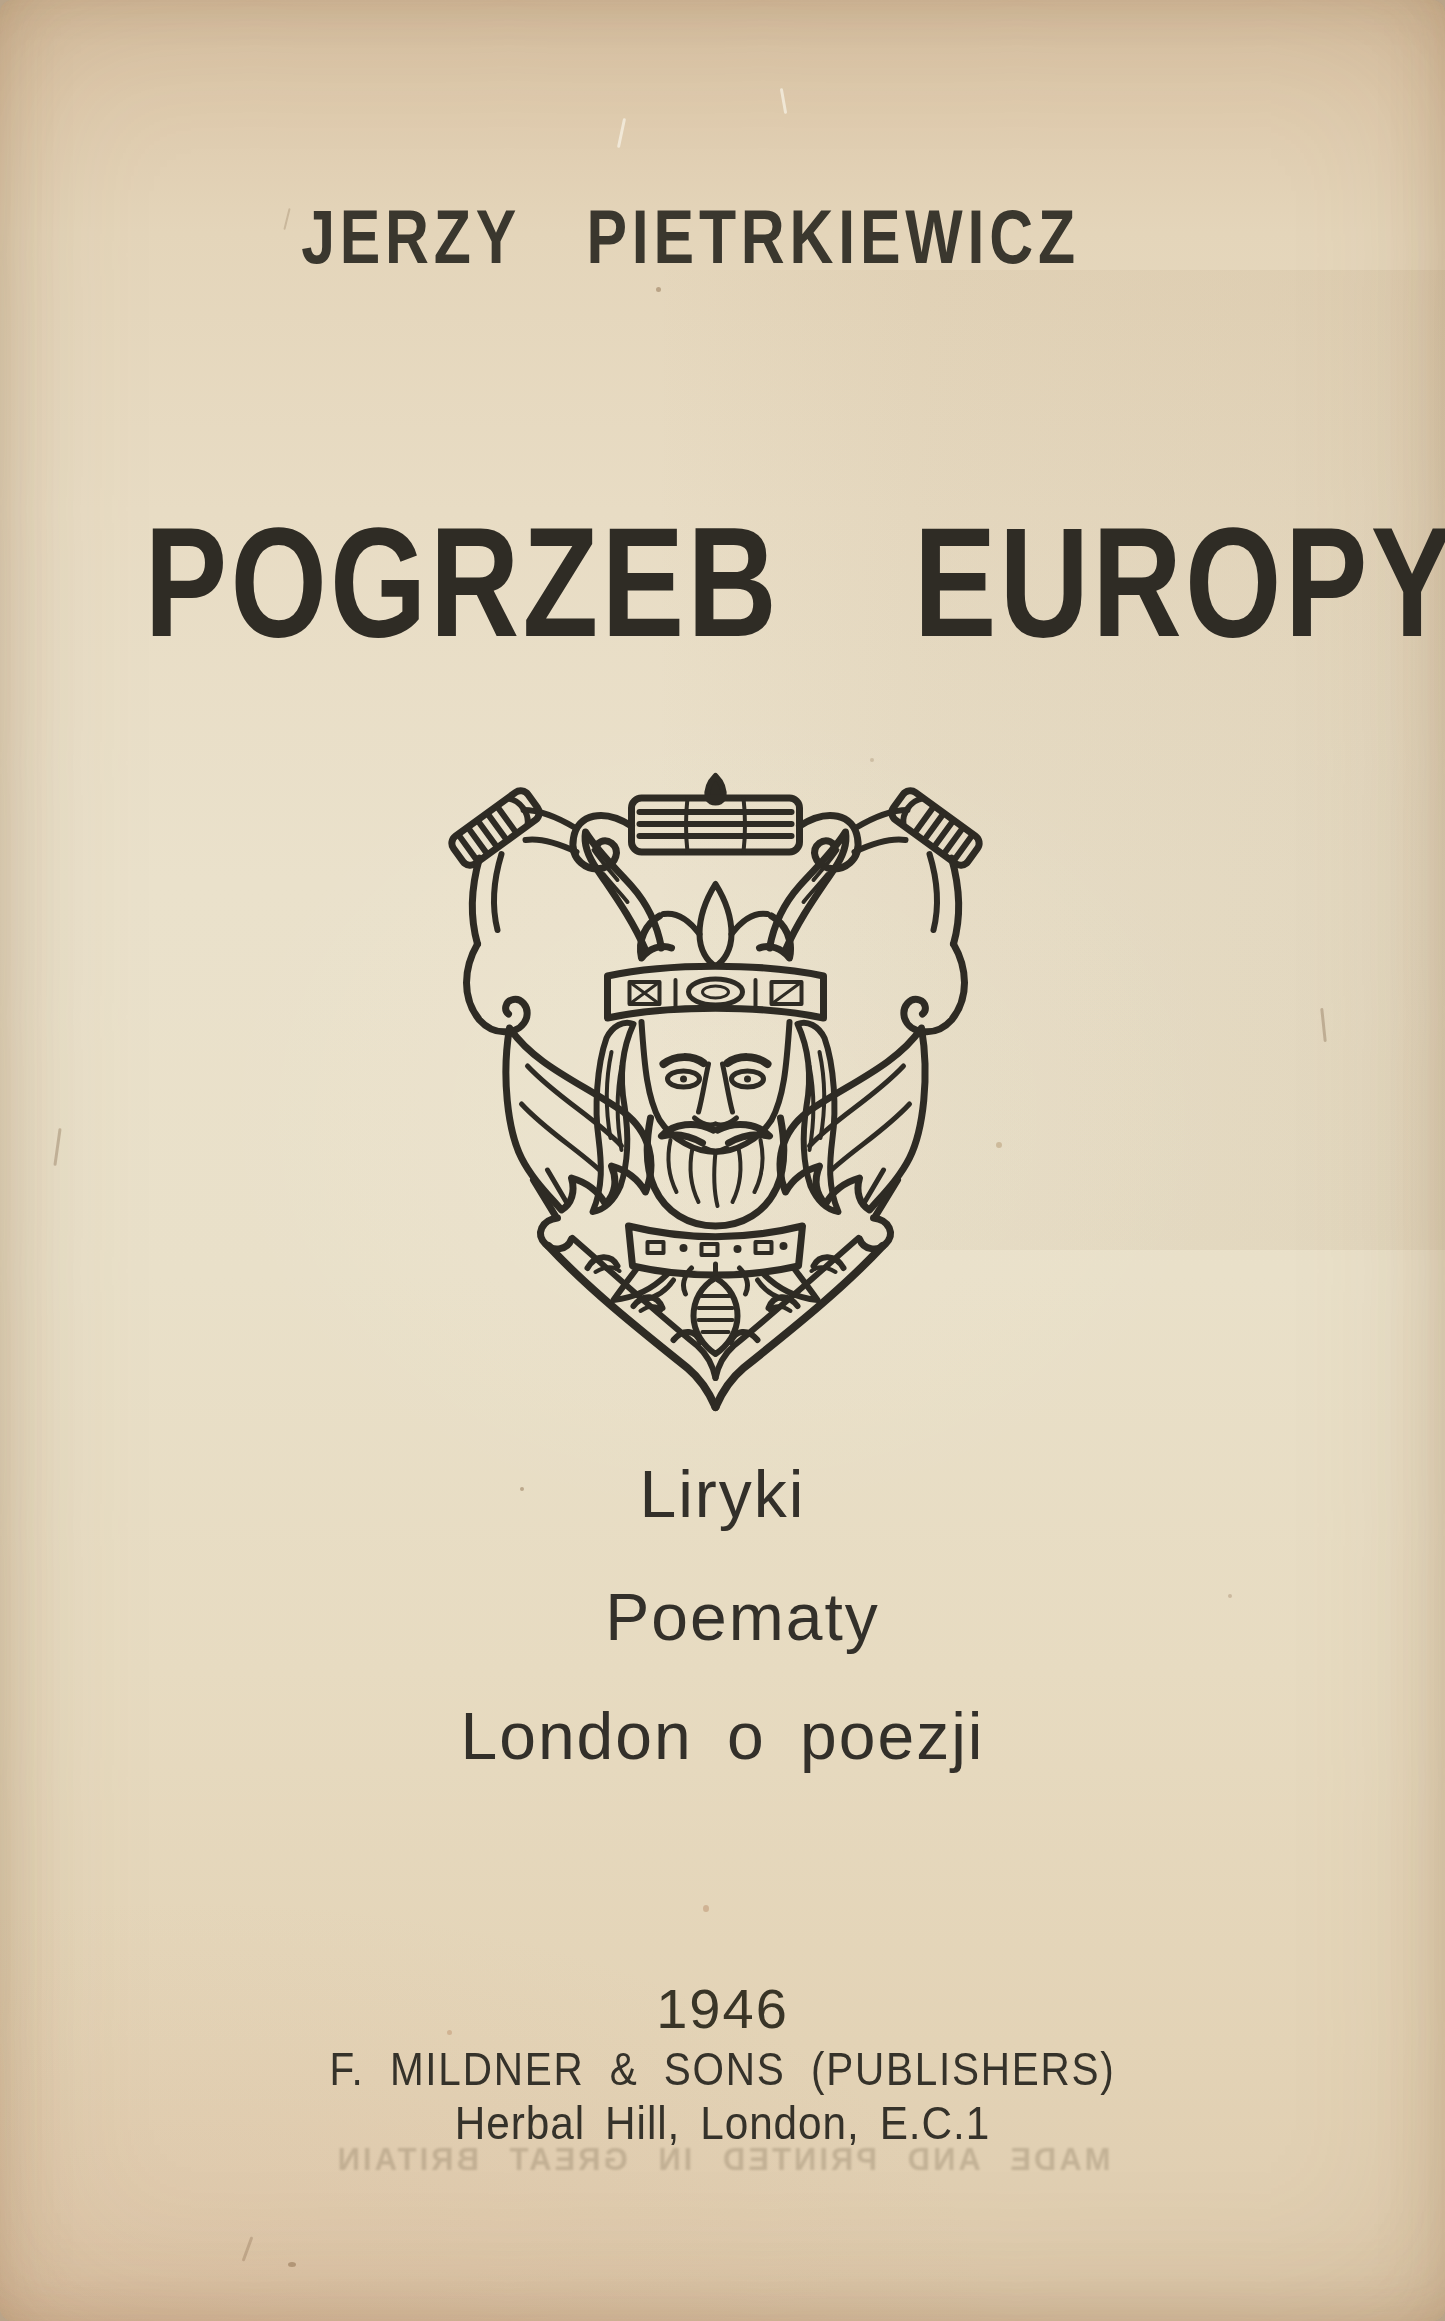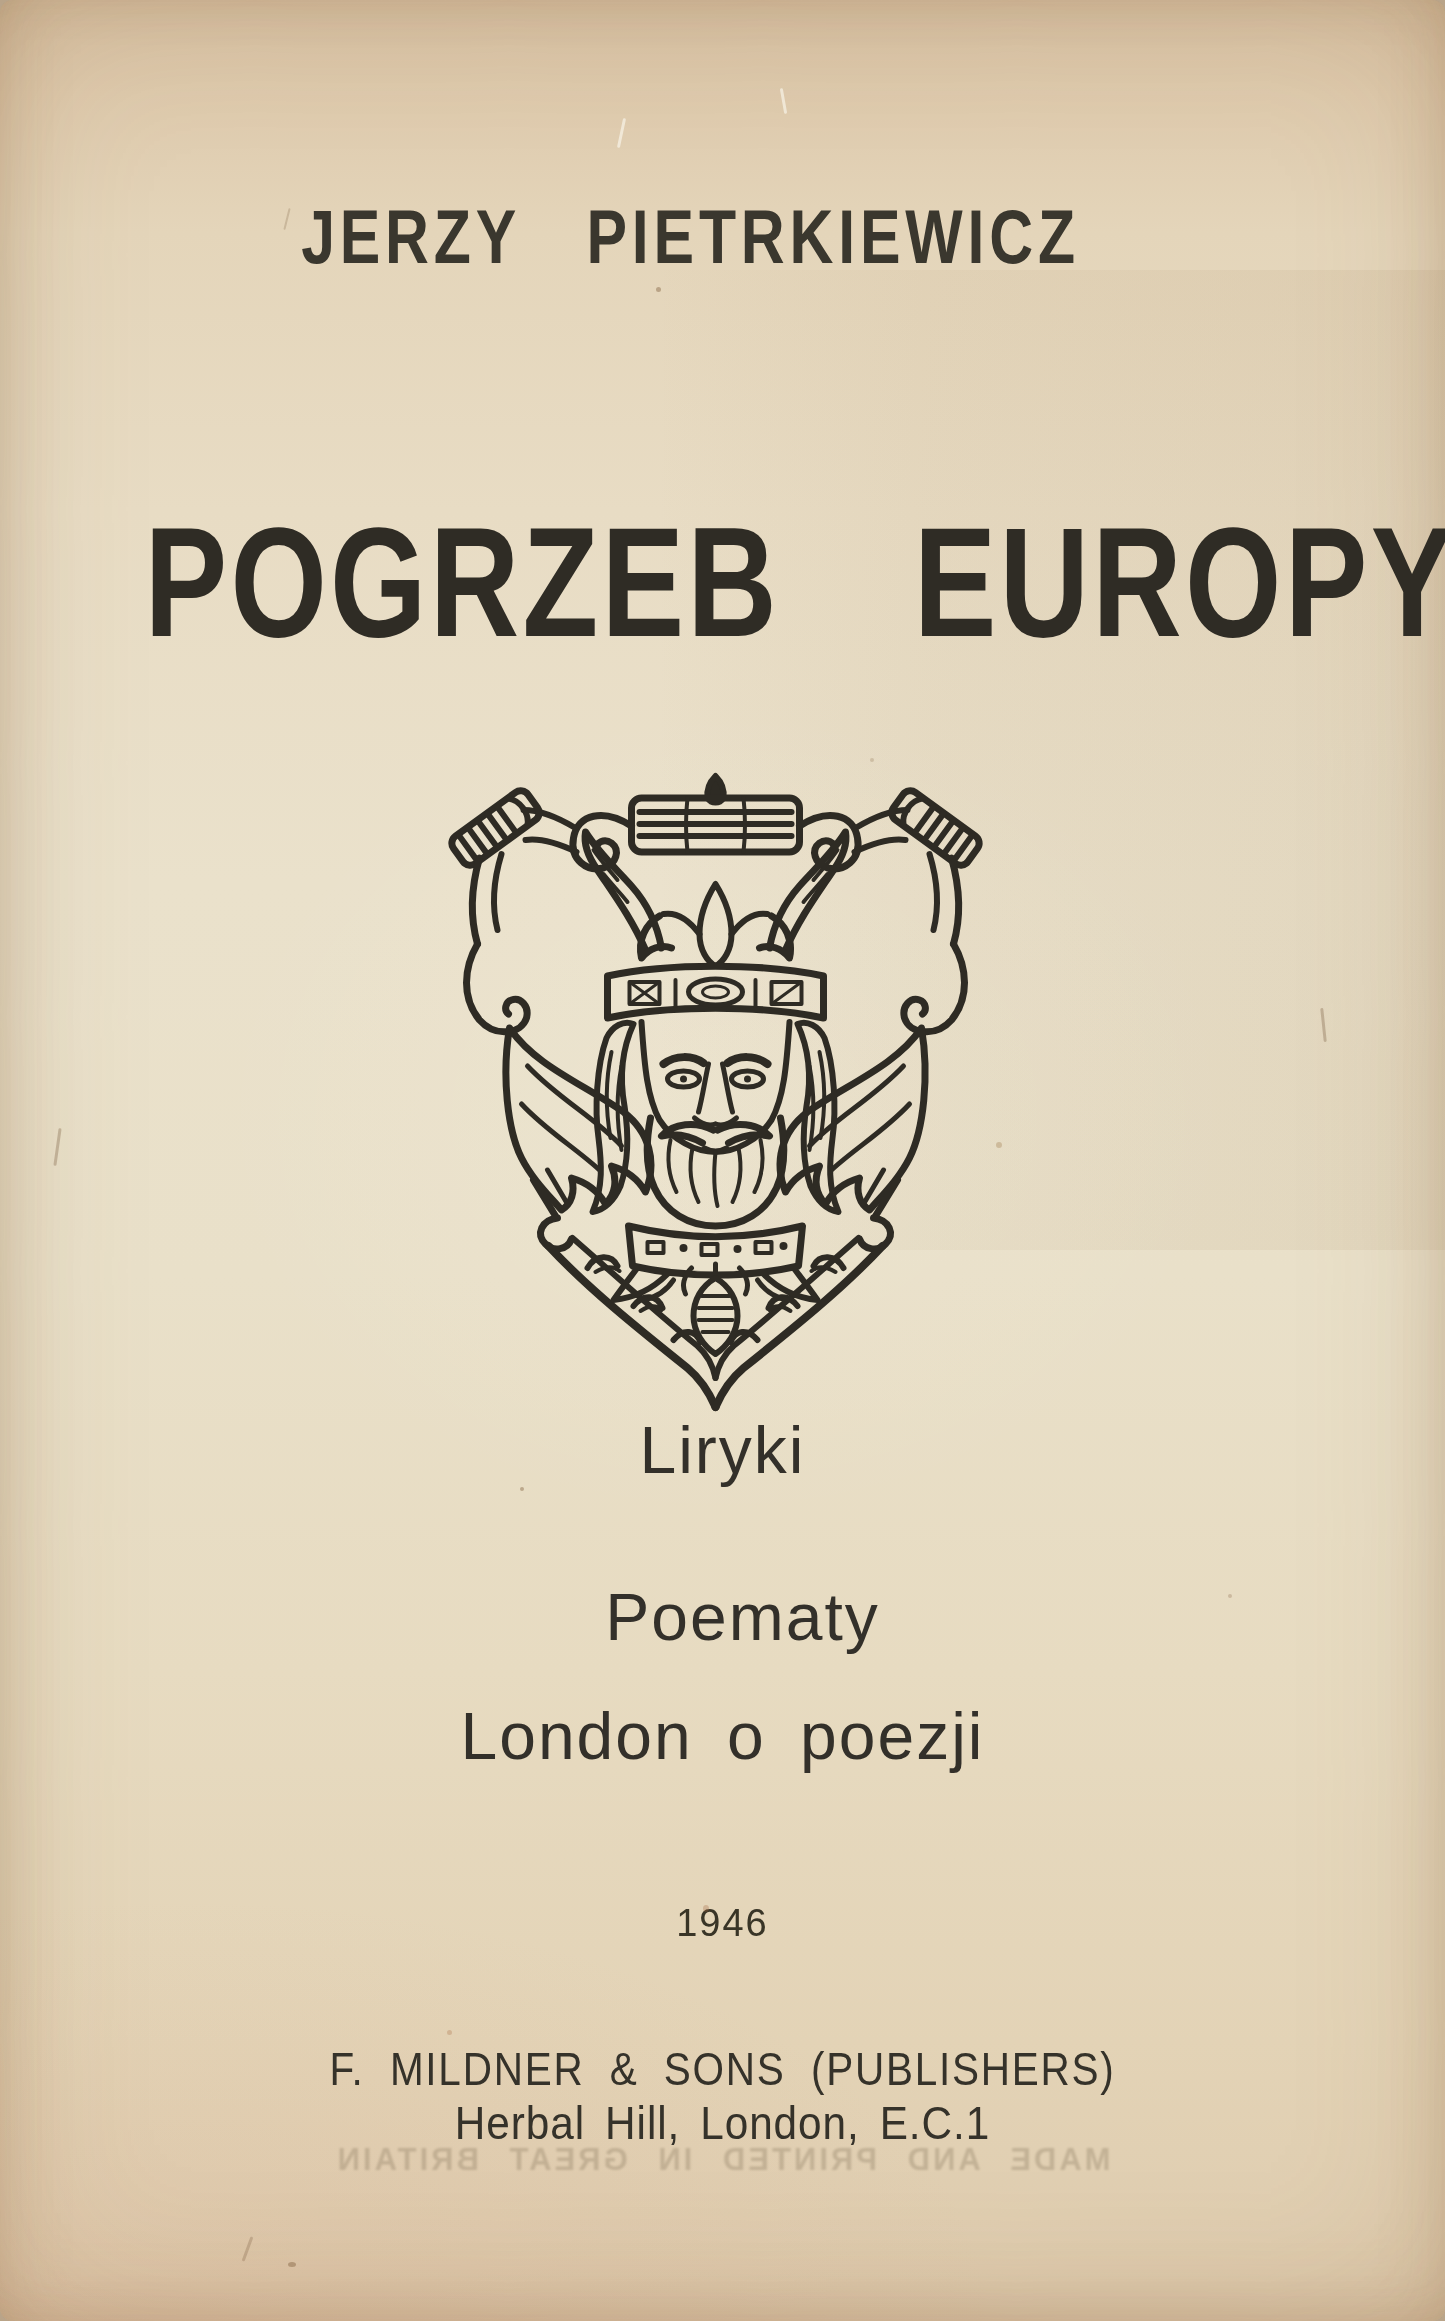--- a/index.html
+++ b/index.html
@@ -30,24 +30,24 @@
   .line{position:absolute;left:0;width:100%;text-align:center;white-space:nowrap;}
 
   .author{top:192px;font-size:76px;line-height:90px;font-weight:700;
     letter-spacing:6px;word-spacing:56px;color:#3a372e;
     transform:scaleX(.80) translateX(-40px);}
   .title{top:498px;font-size:155px;line-height:170px;font-weight:700;
     letter-spacing:4px;word-spacing:120px;color:#2f2c25;
     transform:scaleX(.80);}
   .content-line{font-size:66px;line-height:80px;font-weight:400;
     letter-spacing:2px;color:#33302a;}
-  .cl-0{top:1410px;}
+  .cl-0{top:1454px;}
   .cl-1{top:1577px;padding-left:20px;}
   .cl-2{top:1696px;word-spacing:14px;}
-  .imp-year{top:1896px;font-size:38px;line-height:54px;letter-spacing:2px;color:#393527;}
+  .imp-year{top:1982px;font-size:56px;line-height:54px;letter-spacing:2px;color:#393527;}
   .imp-pub{top:2041px;font-size:46px;line-height:56px;letter-spacing:2px;word-spacing:14px;
     color:#35322a;transform:scaleX(.88);}
   .imp-addr{top:2095px;font-size:46px;line-height:56px;letter-spacing:1px;word-spacing:8px;
     color:#35322a;transform:scaleX(.92);}
   .showthrough{top:2140px;font-size:31px;line-height:40px;font-weight:700;
     letter-spacing:3px;word-spacing:16px;color:#7e6e54;opacity:.30;
     transform:scaleX(-1);filter:blur(1.3px);}
 
   .emblem{position:absolute;left:433px;top:766px;width:565px;height:660px;}
   .emblem svg{width:100%;height:100%;display:block;}

